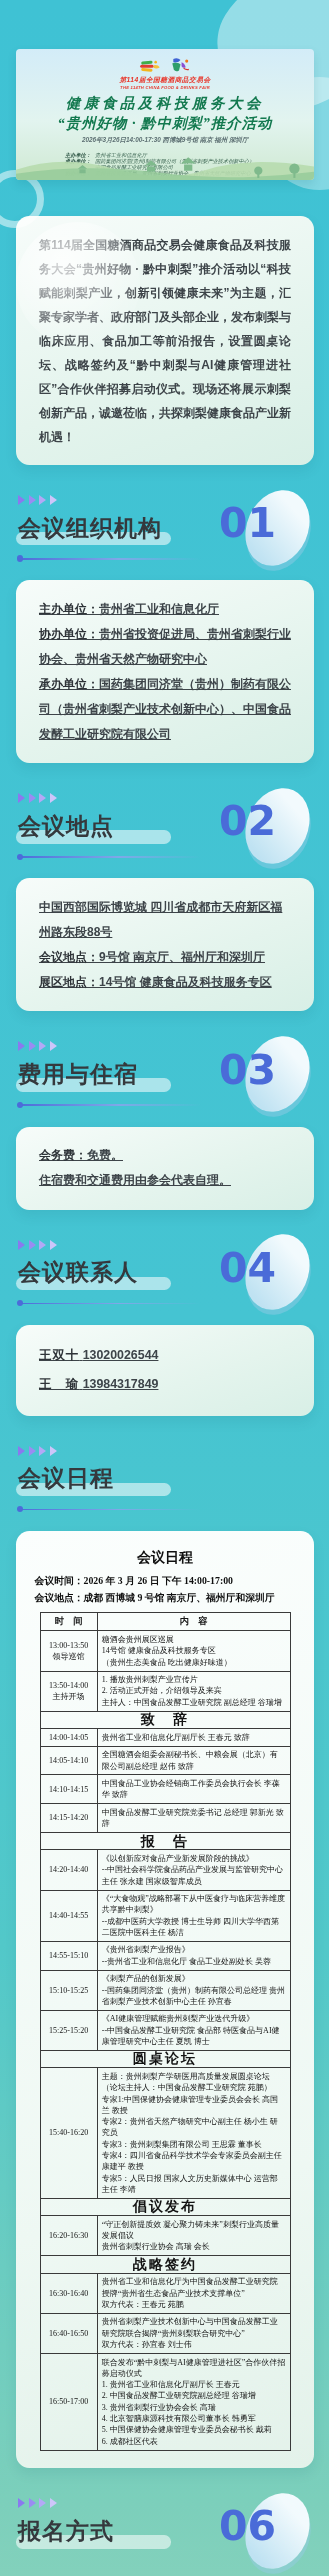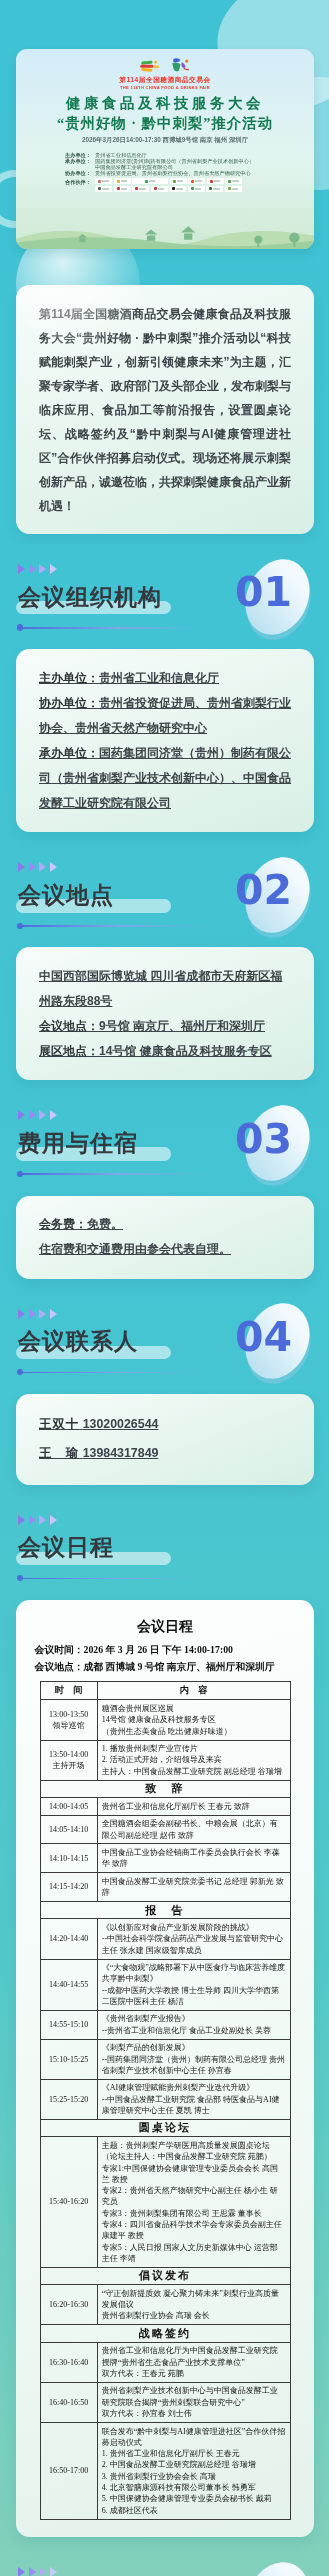--- a/index.html
+++ b/index.html
@@ -9,23 +9,23 @@
   
   .deco{position:absolute;pointer-events:none;}
   .deco-leaf{top:-31px;right:-36px;width:144px;height:144px;background:rgba(255,255,255,.45);
     border-radius:58% 42% 55% 45%/60% 40% 60% 40%;transform:rotate(32deg);}
   .deco-leaf2{top:77px;right:-46px;width:113px;height:113px;background:rgba(255,255,255,.35);
     border-radius:50%;}
   .deco-ring{top:170px;left:-14.4px;width:44px;height:44px;border:7.7px solid rgba(255,255,255,.5);border-radius:50%;}
   .deco-circle{top:222px;left:15.5px;width:124px;height:124px;border-radius:50%;
     background:radial-gradient(circle at 38% 32%,rgba(255,255,255,.8),rgba(255,255,255,.12) 70%);}
   
-  .banner{position:relative;margin:49px 16px 0;height:200px;border-radius:11px;overflow:hidden;
+  .banner{position:relative;margin:49px 16px 0;height:131px;border-radius:4px;overflow:hidden;
     background:linear-gradient(180deg,#d3ecf8 0%,#e2f4ef 55%,#cfe9d2 100%);
-    box-shadow:0 4.1px 9.3px rgba(0,80,100,.12);}
+    box-shadow:0 4.1px 9.3px rgba(0,80,100,.12);font-style:italic;}
   .logos{position:absolute;top:8.2px;left:0;right:0;display:flex;justify-content:center;align-items:center;gap:5.2px;}
   .fair-cn{position:absolute;top:27px;left:0;right:0;text-align:center;font-weight:bold;font-size:6.7px;color:#e8372c;letter-spacing:0.5px;}
   .fair-en{position:absolute;top:36px;left:0;right:0;text-align:center;font-weight:bold;font-size:4.1px;color:#e8372c;letter-spacing:0.3px;}
   .t1,.t2{position:absolute;left:0;right:0;margin:0;text-align:center;font-family:"Liberation Serif",serif;
     font-weight:700;color:#13794f;}
   .t1{top:45px;font-size:14.4px;letter-spacing:3.6px;}
   .t2{top:65px;font-size:14.4px;letter-spacing:1px;}
   .date-line{position:absolute;top:87px;left:0;right:0;text-align:center;font-size:6.4px;color:#5c6f72;font-weight:600;}
   .hosts{position:absolute;top:103px;left:49px;right:10.3px;font-size:5.2px;line-height:6px;color:#36604d;}
   .host-line{display:flex;}
@@ -53,37 +53,37 @@
   .arrows i:nth-child(4){border-left-color:#cdc6fa;}
   .sec-title{position:absolute;top:17.5px;left:2.1px;margin:0;font-size:23px;font-weight:800;color:#35393d;letter-spacing:1px;z-index:2;}
   .title-pill{position:absolute;top:37px;left:0;width:155px;height:13.4px;background:rgba(255,255,255,.55);border-radius:6.7px;z-index:1;}
   .sec-underline{position:absolute;top:63px;left:1.5px;width:183px;height:1.5px;
     background:linear-gradient(90deg,#4b6cd9,#7fa8e8 55%,rgba(127,168,232,0));}
   .sec-underline .dot{position:absolute;left:-1px;top:-2.6px;width:6.2px;height:6.2px;border-radius:50%;background:#4b6cd9;}
   .num-wrap{position:absolute;right:1px;top:-8.2px;width:88px;height:90px;}
   .num-bg{position:absolute;right:5.2px;top:2.1px;width:61px;height:78px;border-radius:50%;
     background:linear-gradient(205deg,#f2fafd 25%,#bfe2f2 85%);transform:rotate(24deg);
     box-shadow:3.1px 4.1px 0 rgba(150,205,230,.45);}
-  .num{position:absolute;right:21px;top:12.4px;font-family:"DejaVu Sans",sans-serif;font-size:41px;font-weight:800;color:#4a6bd8;}
+  .num{position:absolute;right:37px;top:12.4px;font-family:"DejaVu Sans",sans-serif;font-size:41px;font-weight:800;color:#4a6bd8;}
   
   .info-card{font-size:12px;line-height:25px;font-weight:600;color:#3d4449;margin-top:8.2px;text-decoration:underline;}
   .info-card b{font-weight:800;color:#2e3338;}
   .contact-card{font-size:12.4px;line-height:29px;}
   .contact-card b{letter-spacing:1px;}
   
   .sched-card{margin-top:8.2px;padding:15.5px 13.4px;background:linear-gradient(165deg,#fbfefd 0%,#eef8f3 70%,#e3f2ea 100%);}
   .sched-title{margin:2.1px 0 8.2px;text-align:center;font-family:"Liberation Serif",serif;font-weight:700;font-size:14px;color:#101010;}
   .sched-meta{margin:4.1px 5.2px;font-family:"Liberation Serif",serif;font-weight:700;font-size:9.8px;color:#101010;}
   table.sched{width:251px;margin:7.2px auto 2.1px;border-collapse:collapse;font-family:"Liberation Serif",serif;
     font-size:8px;line-height:11.3px;color:#141414;}
   table.sched th,table.sched td{border:0.5px solid #3a3a3a;padding:2.6px 4.1px;vertical-align:middle;}
   table.sched th{font-weight:700;font-size:9.3px;padding:3.1px;}
   td.time{width:48px;text-align:center;white-space:pre-line;padding:2.6px 1px;}
   td.content{text-align:left;white-space:pre-line;}
-  tr.secrow td{text-align:center;font-weight:700;font-size:11px;letter-spacing:2.1px;padding:2.6px;}
+  tr.secrow td{text-align:center;font-weight:700;font-size:14px;letter-spacing:2.1px;padding:2.6px;}
 </style>
 </head>
 <body>
 
 <div class="page">
 
   <span class="deco deco-leaf"></span>
   <span class="deco deco-leaf2"></span>
   <span class="deco deco-ring"></span>
   <span class="deco deco-circle"></span>

